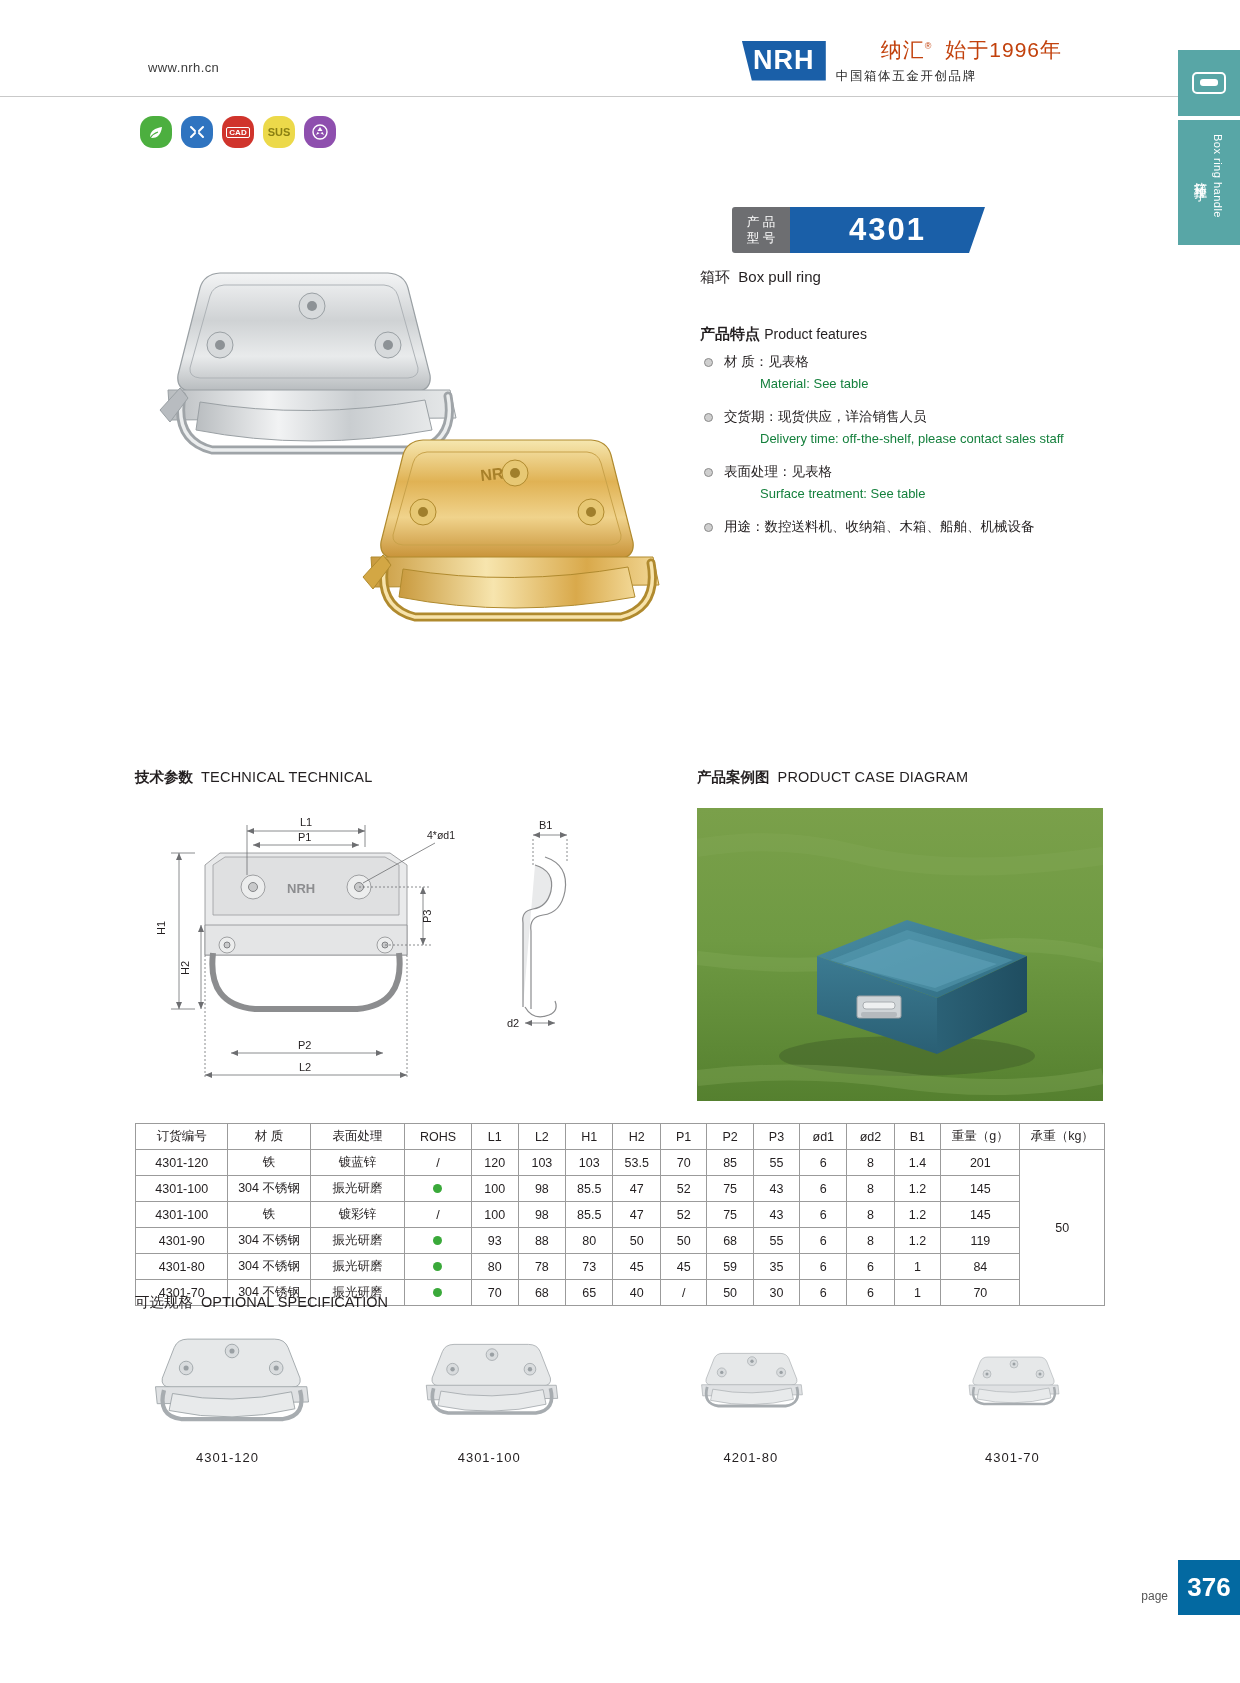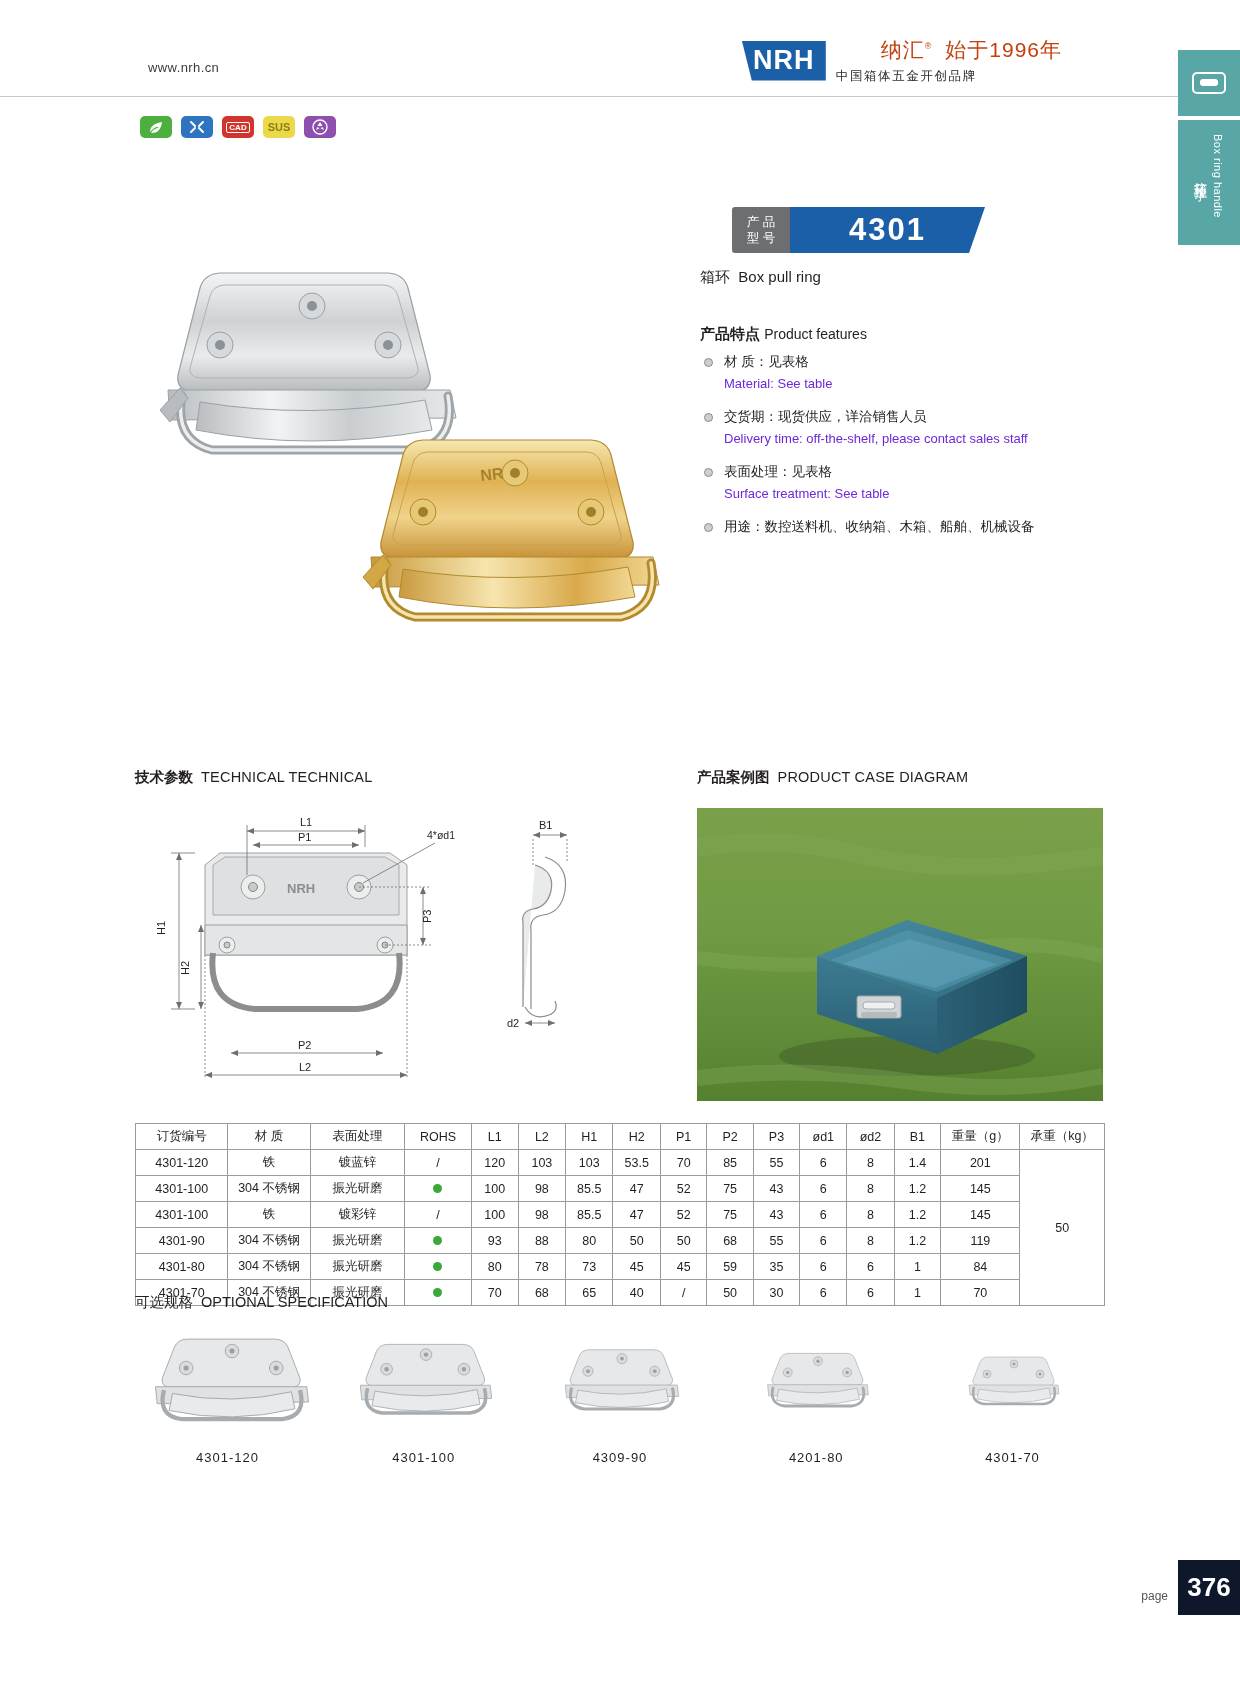--- a/index.html
+++ b/index.html
@@ -28,21 +28,21 @@
   .rtab{position:absolute;right:0;width:62px;background:#58a6a6;color:#fff;}
   .rtab-icon{top:50px;height:66px;display:flex;align-items:center;justify-content:center;}
   .rtab-icon svg{display:block;}
   .rtab-text{top:120px;height:125px;font-size:13px;line-height:16px;text-align:center;padding-top:14px;box-sizing:border-box;}
   .rtab-text .cn{writing-mode:vertical-rl;display:inline-block;letter-spacing:2px;}
   .rtab-text .en{writing-mode:vertical-rl;display:inline-block;letter-spacing:.5px;font-size:11px;margin-left:2px;}
   .vert-row{display:flex;justify-content:center;}
 
   
   .badges{position:absolute;left:140px;top:116px;display:flex;gap:9px;}
-  .badge{width:32px;height:22px;border-radius:5px;display:flex;align-items:center;justify-content:center;
+  .badge{width:32px;height:32px;border-radius:13px;display:flex;align-items:center;justify-content:center;
     color:#fff;font-size:10px;font-weight:bold;}
   .b-green{background:#4caf3f;}
   .b-blue{background:#2f74c0;}
   .b-red{background:#d0342c;}
   .b-yellow{background:#ecd94a;color:#8a7f12;}
   .b-purple{background:#8e4fae;}
 
   
   .hero{position:absolute;left:135px;top:255px;width:545px;height:410px;}
 
@@ -54,21 +54,21 @@
     display:flex;align-items:center;justify-content:center;letter-spacing:2px;
     clip-path:polygon(0 0,100% 0,calc(100% - 16px) 100%,0 100%);}
   .subtitle{position:absolute;left:700px;top:268px;font-size:15px;color:#231f20;}
   .feat-title{position:absolute;left:700px;top:325px;font-size:15px;font-weight:bold;}
   .feat-title span.en{font-weight:normal;font-size:14px;}
   .features{position:absolute;left:700px;top:352px;width:420px;}
   .feat{position:relative;padding-left:24px;margin-bottom:14px;}
   .feat:before{content:"";position:absolute;left:4px;top:6px;width:7px;height:7px;border-radius:50%;
     border:1px solid #8a8a8a;background:#cfcfcf;}
   .feat .cn{font-size:13.5px;color:#231f20;line-height:19px;}
-  .feat .en{font-size:13px;color:#6d28d9;line-height:19px;margin-top:3px;}
+  .feat .en{font-size:13px;color:#15803d;line-height:19px;margin-top:3px;margin-left:36px;}
 
   
   .sec-title{position:absolute;font-size:14.5px;}
   .sec-title b{font-weight:bold;}
   .sec-title .en{letter-spacing:.2px;}
 
   
   .tech{position:absolute;left:135px;top:795px;width:540px;height:310px;}
   .tech svg{display:block;}
 
@@ -82,21 +82,21 @@
   table.spec th{font-weight:normal;}
   .dot{display:inline-block;width:9px;height:9px;border-radius:50%;background:#3aa93a;}
 
   
   .opt-title{position:absolute;left:135px;top:1293px;font-size:14.5px;}
   .opts{position:absolute;left:135px;top:1330px;width:970px;display:flex;justify-content:space-between;}
   .opt{width:185px;text-align:center;}
   .opt-label{font-size:13px;margin-top:6px;letter-spacing:1px;}
 
   
-  .pagebox{position:absolute;right:0;bottom:68px;width:62px;height:55px;background:#0f172a;color:#fff;
+  .pagebox{position:absolute;right:0;bottom:68px;width:62px;height:55px;background:#0369a1;color:#fff;
     font-size:26px;font-weight:bold;display:flex;align-items:center;justify-content:center;}
   .pagelabel{position:absolute;right:72px;bottom:80px;font-size:12px;color:#555;}
 </style>
 </head>
 <body>
 
 <div class="header">
   <div class="site-url">www.nrh.cn</div>
   <div class="logo-wrap">
     <div class="logo-mark">NRH</div>
@@ -542,37 +542,20 @@
           <circle cx="152" cy="40" r="3" fill="#9aa0a4"></circle>
         <path d="M10 62 L188 62 L190 80 L12 82 Z" fill="#dfe1e3" stroke="#9aa0a4"></path>
         <path d="M30 70 Q100 84 170 68 L174 88 Q100 106 26 90 Z" fill="#e8eaeb" stroke="#9aa0a4"></path>
         <path d="M20 66 Q12 96 40 100 L160 100 Q188 96 180 66" fill="none" stroke="#a7acb0" stroke-width="5"></path>
       </g>
     </svg>
     <div class="opt-label">4301-100</div>
   </div>
   <div class="opt">
     <svg width="185" height="110" viewBox="0 0 185 110">
-      <g transform="translate(31,16) scale(0.63)">
-        <path d="M18 52 L32 16 Q36 6 48 6 L150 6 Q162 6 166 16 L180 52 Q182 62 170 63 L28 63 Q16 62 18 52 Z" fill="#e6e8e9" stroke="#9aa0a4"></path>
-        <circle cx="46" cy="40" r="8" fill="#d9dcde" stroke="#9aa0a4"></circle>
-          <circle cx="46" cy="40" r="3" fill="#9aa0a4"></circle>
-        <circle cx="100" cy="20" r="8" fill="#d9dcde" stroke="#9aa0a4"></circle>
-          <circle cx="100" cy="20" r="3" fill="#9aa0a4"></circle>
-        <circle cx="152" cy="40" r="8" fill="#d9dcde" stroke="#9aa0a4"></circle>
-          <circle cx="152" cy="40" r="3" fill="#9aa0a4"></circle>
-        <path d="M10 62 L188 62 L190 80 L12 82 Z" fill="#dfe1e3" stroke="#9aa0a4"></path>
-        <path d="M30 70 Q100 84 170 68 L174 88 Q100 106 26 90 Z" fill="#e8eaeb" stroke="#9aa0a4"></path>
-        <path d="M20 66 Q12 96 40 100 L160 100 Q188 96 180 66" fill="none" stroke="#a7acb0" stroke-width="5"></path>
-      </g>
-    </svg>
-    <div class="opt-label">4309-90</div>
-  </div>
-  <div class="opt">
-    <svg width="185" height="110" viewBox="0 0 185 110">
       <g transform="translate(38,20) scale(0.56)">
         <path d="M18 52 L32 16 Q36 6 48 6 L150 6 Q162 6 166 16 L180 52 Q182 62 170 63 L28 63 Q16 62 18 52 Z" fill="#e6e8e9" stroke="#9aa0a4"></path>
         <circle cx="46" cy="40" r="8" fill="#d9dcde" stroke="#9aa0a4"></circle>
           <circle cx="46" cy="40" r="3" fill="#9aa0a4"></circle>
         <circle cx="100" cy="20" r="8" fill="#d9dcde" stroke="#9aa0a4"></circle>
           <circle cx="100" cy="20" r="3" fill="#9aa0a4"></circle>
         <circle cx="152" cy="40" r="8" fill="#d9dcde" stroke="#9aa0a4"></circle>
           <circle cx="152" cy="40" r="3" fill="#9aa0a4"></circle>
         <path d="M10 62 L188 62 L190 80 L12 82 Z" fill="#dfe1e3" stroke="#9aa0a4"></path>
         <path d="M30 70 Q100 84 170 68 L174 88 Q100 106 26 90 Z" fill="#e8eaeb" stroke="#9aa0a4"></path>

